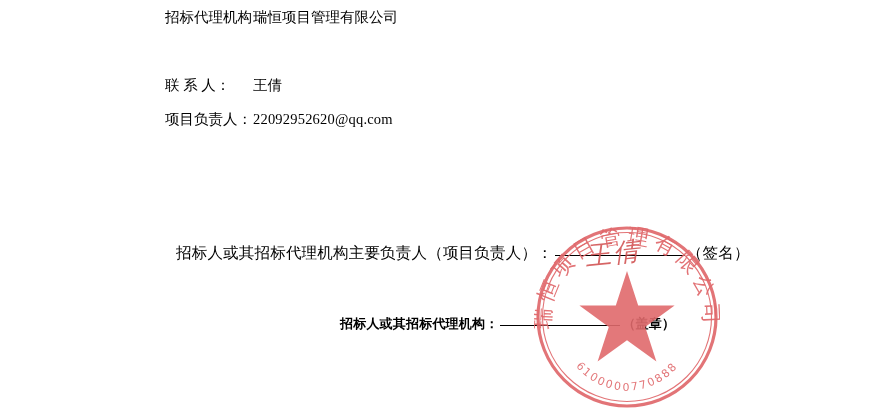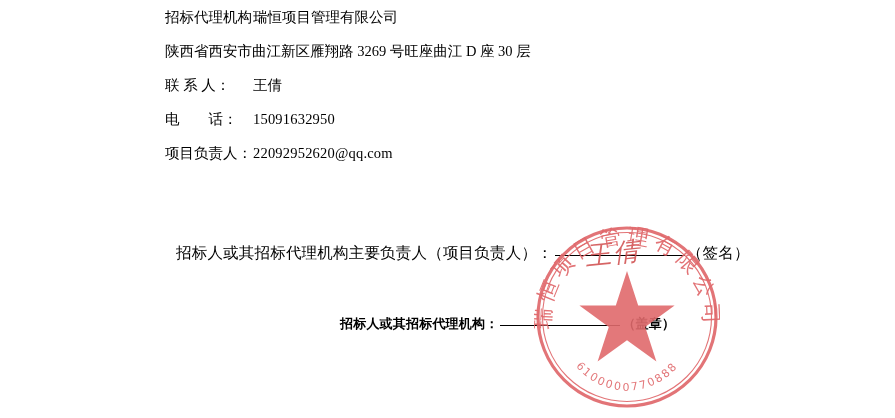--- a/index.html
+++ b/index.html
@@ -108,32 +108,27 @@
 <div class="page">
 
   <div class="info-block">
 
     <div class="info-row">
       <span class="info-label">招标代理机构：</span>
       <span class="info-value">瑞恒项目管理有限公司</span>
     </div>
 
     <div class="info-row">
-      <span class="info-value">陕西省西安市曲江新区雁翔路 3269 号旺座曲江 D 座 30 层</span>
     </div>
 
     <div class="info-row">
       <span class="info-label">联 系 人：</span>
       <span class="info-value">王倩</span>
     </div>
 
-    <div class="info-row">
-      <span class="info-label">电　　话：</span>
-      <span class="info-value ascii">15091632950</span>
-    </div>
 
     <div class="info-row">
       <span class="info-label">项目负责人：</span>
       <span class="info-value ascii">22092952620@qq.com</span>
     </div>
 
   </div>
 
   <div class="sig-line-1">
     <span>招标人或其招标代理机构主要负责人（项目负责人）：</span><span class="rule long"></span><span>（签名）</span>

